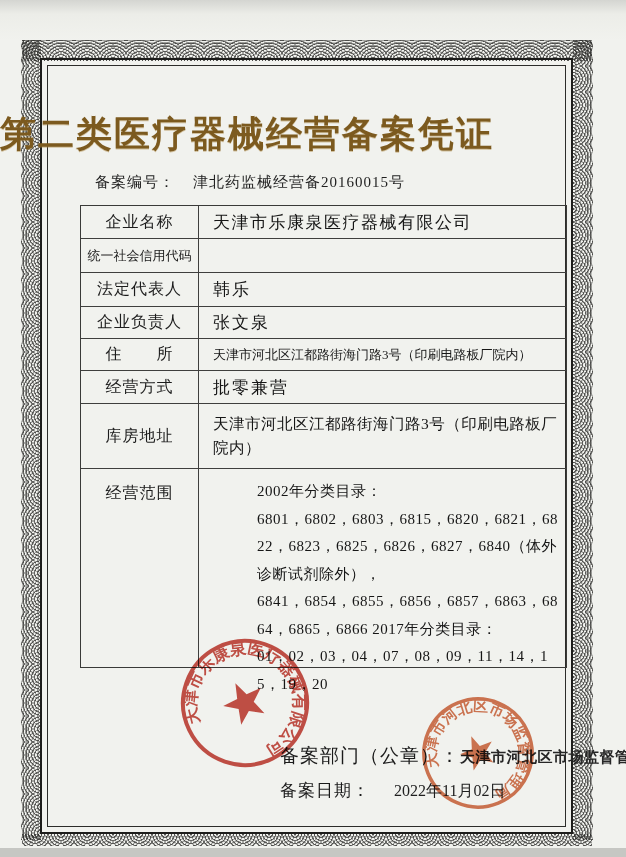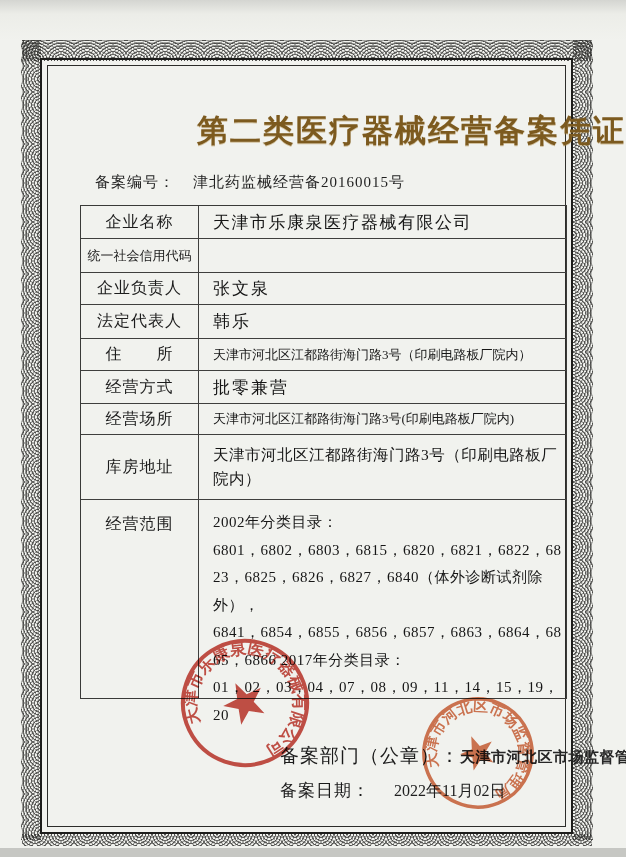--- a/index.html
+++ b/index.html
@@ -38,34 +38,34 @@
       repeating-radial-gradient(circle at 0px 13px, rgba(40,40,38,.70) 0 .8px, rgba(40,40,38,0) 1.6px 2.9px),
       repeating-radial-gradient(circle at 0px 13px, rgba(40,40,38,.38) 0 .8px, rgba(40,40,38,0) 1.6px 2.9px);
     background-size:20px 26px,20px 26px;background-position:0 0,0 13px;background-repeat:repeat-y;
   }
   .frame-outer{position:absolute;left:40px;top:58px;width:533px;height:776px;border:2.5px solid #1d1d1b;box-sizing:border-box;}
   .frame-inner{position:absolute;left:47px;top:65px;width:519px;height:762px;border:1px solid #2c2c2a;box-sizing:border-box;}
   .scan-strip{position:absolute;left:0;top:848px;width:626px;height:9px;background:#c6c7c3;}
 
   
   .title{
-    position:absolute;left:0;top:110px;width:626px;text-align:right;
-    font-size:31px;font-weight:bold;letter-spacing:2px;color:#7c5a1f;
+    position:absolute;left:0;top:110px;width:626px;text-align:left;
+    font-size:36px;font-weight:bold;letter-spacing:2px;color:#7c5a1f;
     text-shadow:0 1px 0 rgba(171,132,62,.45);
   }
   .record-line{position:absolute;left:95px;top:173px;font-size:15px;letter-spacing:1px;color:#1e1e1e;}
   .record-line .val{margin-left:18px;}
 
   
   .cert-table{
     position:absolute;left:80px;top:205px;width:487px;
     border:1.5px solid #3a3a38;box-sizing:border-box;background:rgba(255,255,255,0.0);
   }
   .trow{display:flex;border-bottom:1px solid #3f3f3d;box-sizing:border-box;}
-  .trow:last-child{border-bottom:none;}
+  .trow:last-child{border-bottom:none;gap:44px;}
   .tlabel{
     width:118px;flex:0 0 118px;box-sizing:border-box;border-right:1px solid #3f3f3d;
     display:flex;align-items:center;justify-content:center;
     font-size:16px;letter-spacing:1px;color:#1c1c1c;text-align:center;
   }
   .tvalue{
     flex:1;display:flex;align-items:center;padding:2px 4px 2px 14px;box-sizing:border-box;
     font-size:17px;color:#161616;
   }
   .r1{height:33px}.r2{height:34px}.r3{height:34px}.r4{height:32px}
@@ -121,58 +121,50 @@
         </div>
       <div class="tvalue">
           <span>天津市乐康泉医疗器械有限公司</span>
         </div>
     </div>
     <div class="trow r2">
       <div class="tlabel">
           <span>统一社会信用代码</span>
         </div>
     </div>
+    <div class="trow r3">
+      <div class="tlabel">
+          <span>法定代表人</span>
+        </div>
+      <div class="tvalue">
+          <span>韩乐</span>
+        </div>
+    </div>
     <div class="trow r4">
       <div class="tlabel">
           <span>企业负责人</span>
         </div>
       <div class="tvalue">
           <span>张文泉</span>
         </div>
     </div>
-    <div class="trow r3">
-      <div class="tlabel">
-          <span>法定代表人</span>
-        </div>
-      <div class="tvalue">
-          <span>韩乐</span>
-        </div>
-    </div>
     <div class="trow r5">
       <div class="tlabel">
           <span>住　　所</span>
         </div>
       <div class="tvalue">
           <span>天津市河北区江都路街海门路3号（印刷电路板厂院内）</span>
         </div>
     </div>
     <div class="trow r6">
       <div class="tlabel">
           <span>经营方式</span>
         </div>
       <div class="tvalue">
           <span>批零兼营</span>
-        </div>
-    </div>
-    <div class="trow r7">
-      <div class="tlabel">
-          <span>经营场所</span>
-        </div>
-      <div class="tvalue">
-          <span>天津市河北区江都路街海门路3号(印刷电路板厂院内)</span>
         </div>
     </div>
     <div class="trow r8">
       <div class="tlabel">
           <span>库房地址</span>
         </div>
       <div class="tvalue">
           <span>天津市河北区江都路街海门路3号（印刷电路板厂院内）</span>
         </div>
     </div>

